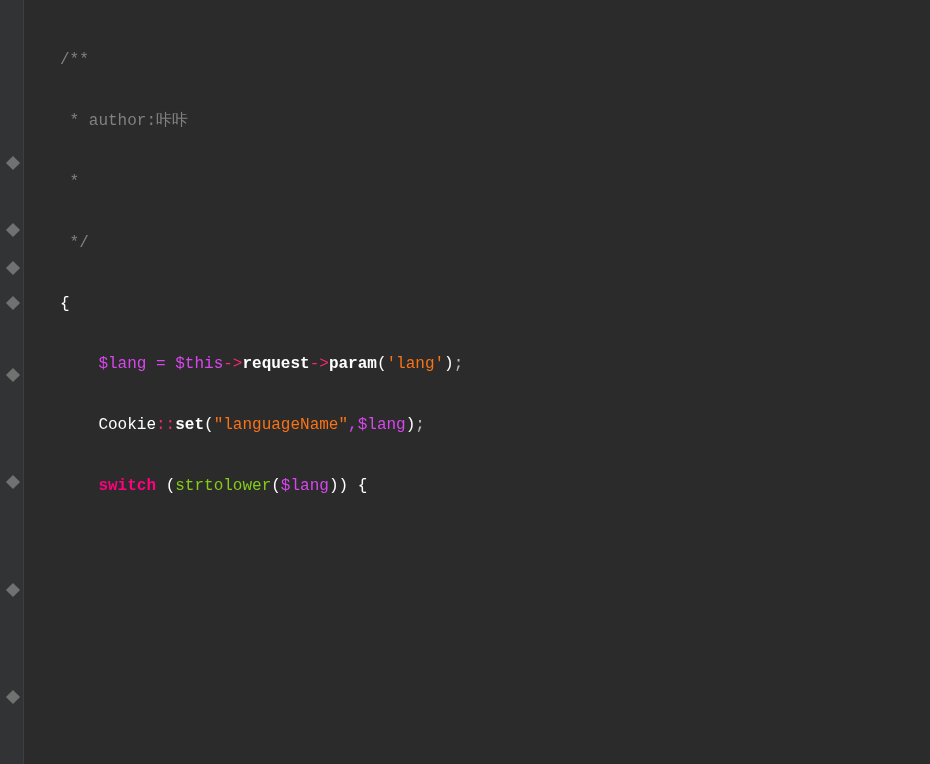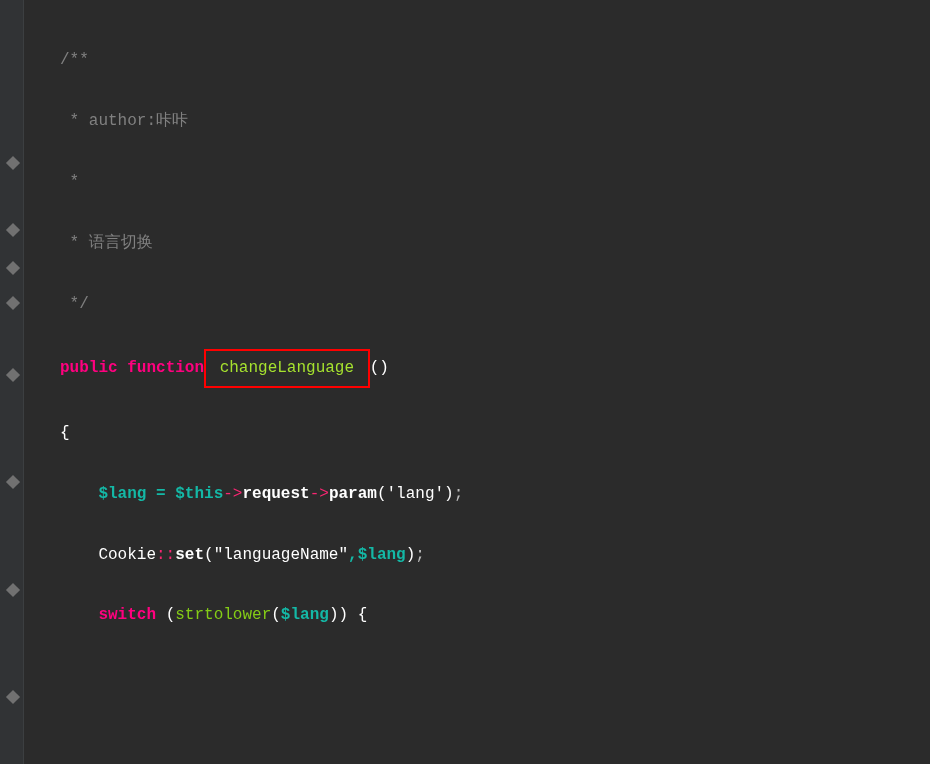--- a/index.html
+++ b/index.html
@@ -60,21 +60,21 @@
       display: inline-block;
     }
     .arrow {
       color: #f92672;
     }
     .method-call {
       color: #ffffff;
       font-weight: bold;
     }
     .string {
-      color: #ffffff;
+      color: #f97316;
     }
     .class-name {
       color: #ffffff;
     }
     .double-colon {
       color: #f92672;
     }
     .builtin-func {
       color: #84cc16;
     }
@@ -84,45 +84,42 @@
     .paren {
       color: #ffffff;
     }
     .semicolon {
       color: #bbbbbb;
     }
     .chinese-text {
       color: #808080;
     }
     .default-text {
-      color: #14b8a6;
-      font-weight: bold;
+      color: #d946ef;
     }
   </style>
 </head>
 <body>
 
 <div class="gutter">
   <div class="fold-marker" style="top:158px;"></div>
   <div class="fold-marker" style="top:225px;"></div>
   <div class="fold-marker" style="top:263px;"></div>
   <div class="fold-marker" style="top:298px;"></div>
   <div class="fold-marker" style="top:370px;"></div>
   <div class="fold-marker" style="top:477px;"></div>
   <div class="fold-marker" style="top:585px;"></div>
   <div class="fold-marker" style="top:692px;"></div>
 </div>
 
 <div class="code-area">
 <span class="code-line"><span class="comment">/**</span></span>
 <span class="code-line"><span class="comment"> * author:咔咔</span></span>
 <span class="code-line"><span class="comment"> *</span></span>
-<span class="code-line"><span class="comment chinese-text"> * 语言切换</span></span>
 <span class="code-line"><span class="comment"> */</span></span>
-<span class="code-line"><span class="keyword-pink">public</span> <span class="keyword-pink">function</span><span class="highlighted-box"><span class="function-name"> changeLanguage </span></span><span class="paren">()</span></span>
 <span class="code-line"><span class="brace">{</span></span>
 <span class="code-line">    <span class="default-text">$lang</span><span class="default-text"> = </span><span class="default-text">$this</span><span class="arrow">-&gt;</span><span class="method-call">request</span><span class="arrow">-&gt;</span><span class="method-call">param</span><span class="paren">(</span><span class="string">'lang'</span><span class="paren">)</span><span class="semicolon">;</span></span>
 <span class="code-line">    <span class="class-name">Cookie</span><span class="double-colon">::</span><span class="method-call">set</span><span class="paren">(</span><span class="string">"languageName"</span><span class="default-text">,</span><span class="default-text">$lang</span><span class="paren">)</span><span class="semicolon">;</span></span>
 <span class="code-line">    <span class="keyword-pink">switch</span> <span class="paren">(</span><span class="builtin-func">strtolower</span><span class="paren">(</span><span class="default-text">$lang</span><span class="paren">)</span><span class="paren">)</span> <span class="brace">{</span></span>
 
 
 
 
 
 

